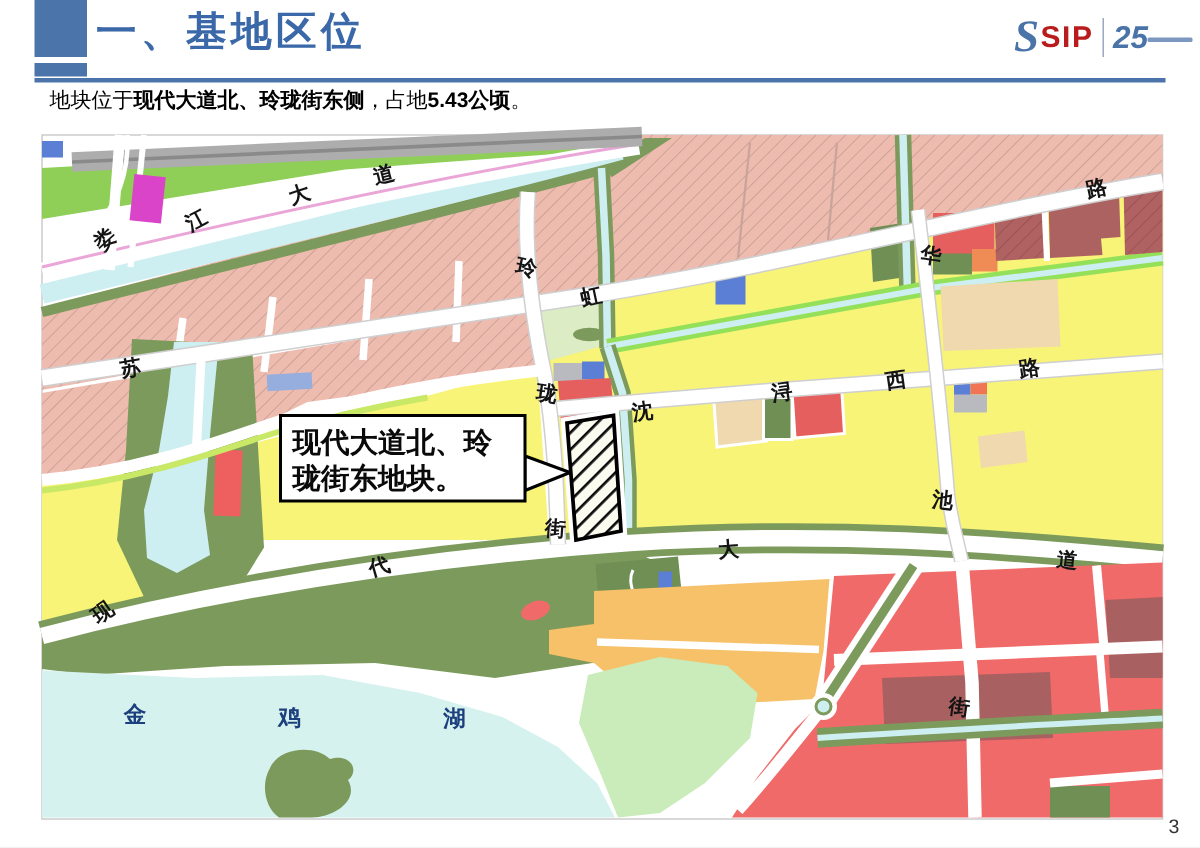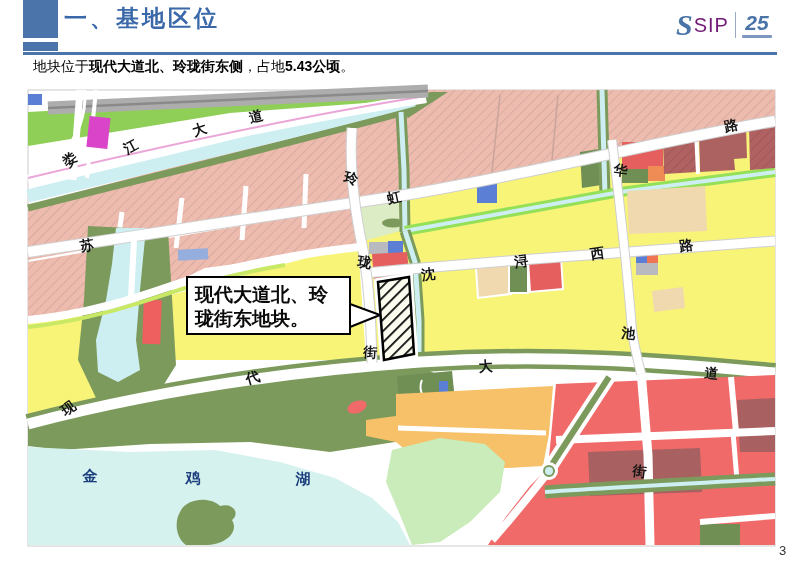--- a/index.html
+++ b/index.html
@@ -5,29 +5,29 @@
   html,body{margin:0;padding:0;background:#e8e8e8;}
   .slide{
     position:relative;width:800px;height:565px;margin:0 auto;background:#ffffff;
     overflow:hidden;font-family:"Liberation Sans","DejaVu Sans",sans-serif;
   }
   
   .hdr-sq{position:absolute;left:23px;top:0;width:35px;height:38px;background:#4a74aa;}
   .hdr-bar{position:absolute;left:23px;top:42px;width:35px;height:9px;background:#4a74aa;}
   .hdr-rule{position:absolute;left:23px;top:52px;width:754px;height:3px;background:#4a74aa;}
   .title{
-    position:absolute;left:64px;top:3px;font-size:23px;font-weight:bold;
+    position:absolute;left:64px;top:3px;font-size:27px;font-weight:bold;
     color:#3a68a8;letter-spacing:3px;white-space:nowrap;
   }
   .logo{position:absolute;left:676px;top:8px;height:34px;display:flex;align-items:center;}
   .logo-s{font-family:"Liberation Serif","DejaVu Serif",serif;font-style:italic;font-weight:bold;
     font-size:30px;color:#4a74a8;line-height:1;margin-right:1px;}
-  .logo-sip{font-size:20px;font-weight:normal;color:#701a75;letter-spacing:1px;line-height:1;}
+  .logo-sip{font-size:20px;font-weight:bold;color:#b91c1c;letter-spacing:1px;line-height:1;}
   .logo-div{width:1px;height:26px;background:#9aa8c0;margin:0 6px;}
-  .logo-25w{display:flex;flex-direction:column;align-items:center;}
+  .logo-25w{display:flex;flex-direction:row;align-items:center;}
   .logo-25{font-style:italic;font-weight:bold;font-size:21px;color:#4a74a8;line-height:1;}
   .logo-tag{width:30px;height:3px;background:#7d98c0;margin-top:2px;border-radius:1px;}
   
   .subtitle{position:absolute;left:33px;top:58px;font-size:14px;color:#000;white-space:nowrap;}
   .subtitle .b{font-weight:bold;}
   
   .mapsvg{position:absolute;left:0;top:0;}
   .roadlabel{font-size:14px;font-weight:600;fill:#141414;text-anchor:middle;}
   .lakelabel{font-size:15px;font-weight:bold;fill:#1c3f7d;text-anchor:middle;}
   .callout-txt{font-size:19px;font-weight:bold;fill:#0a0a0a;}

